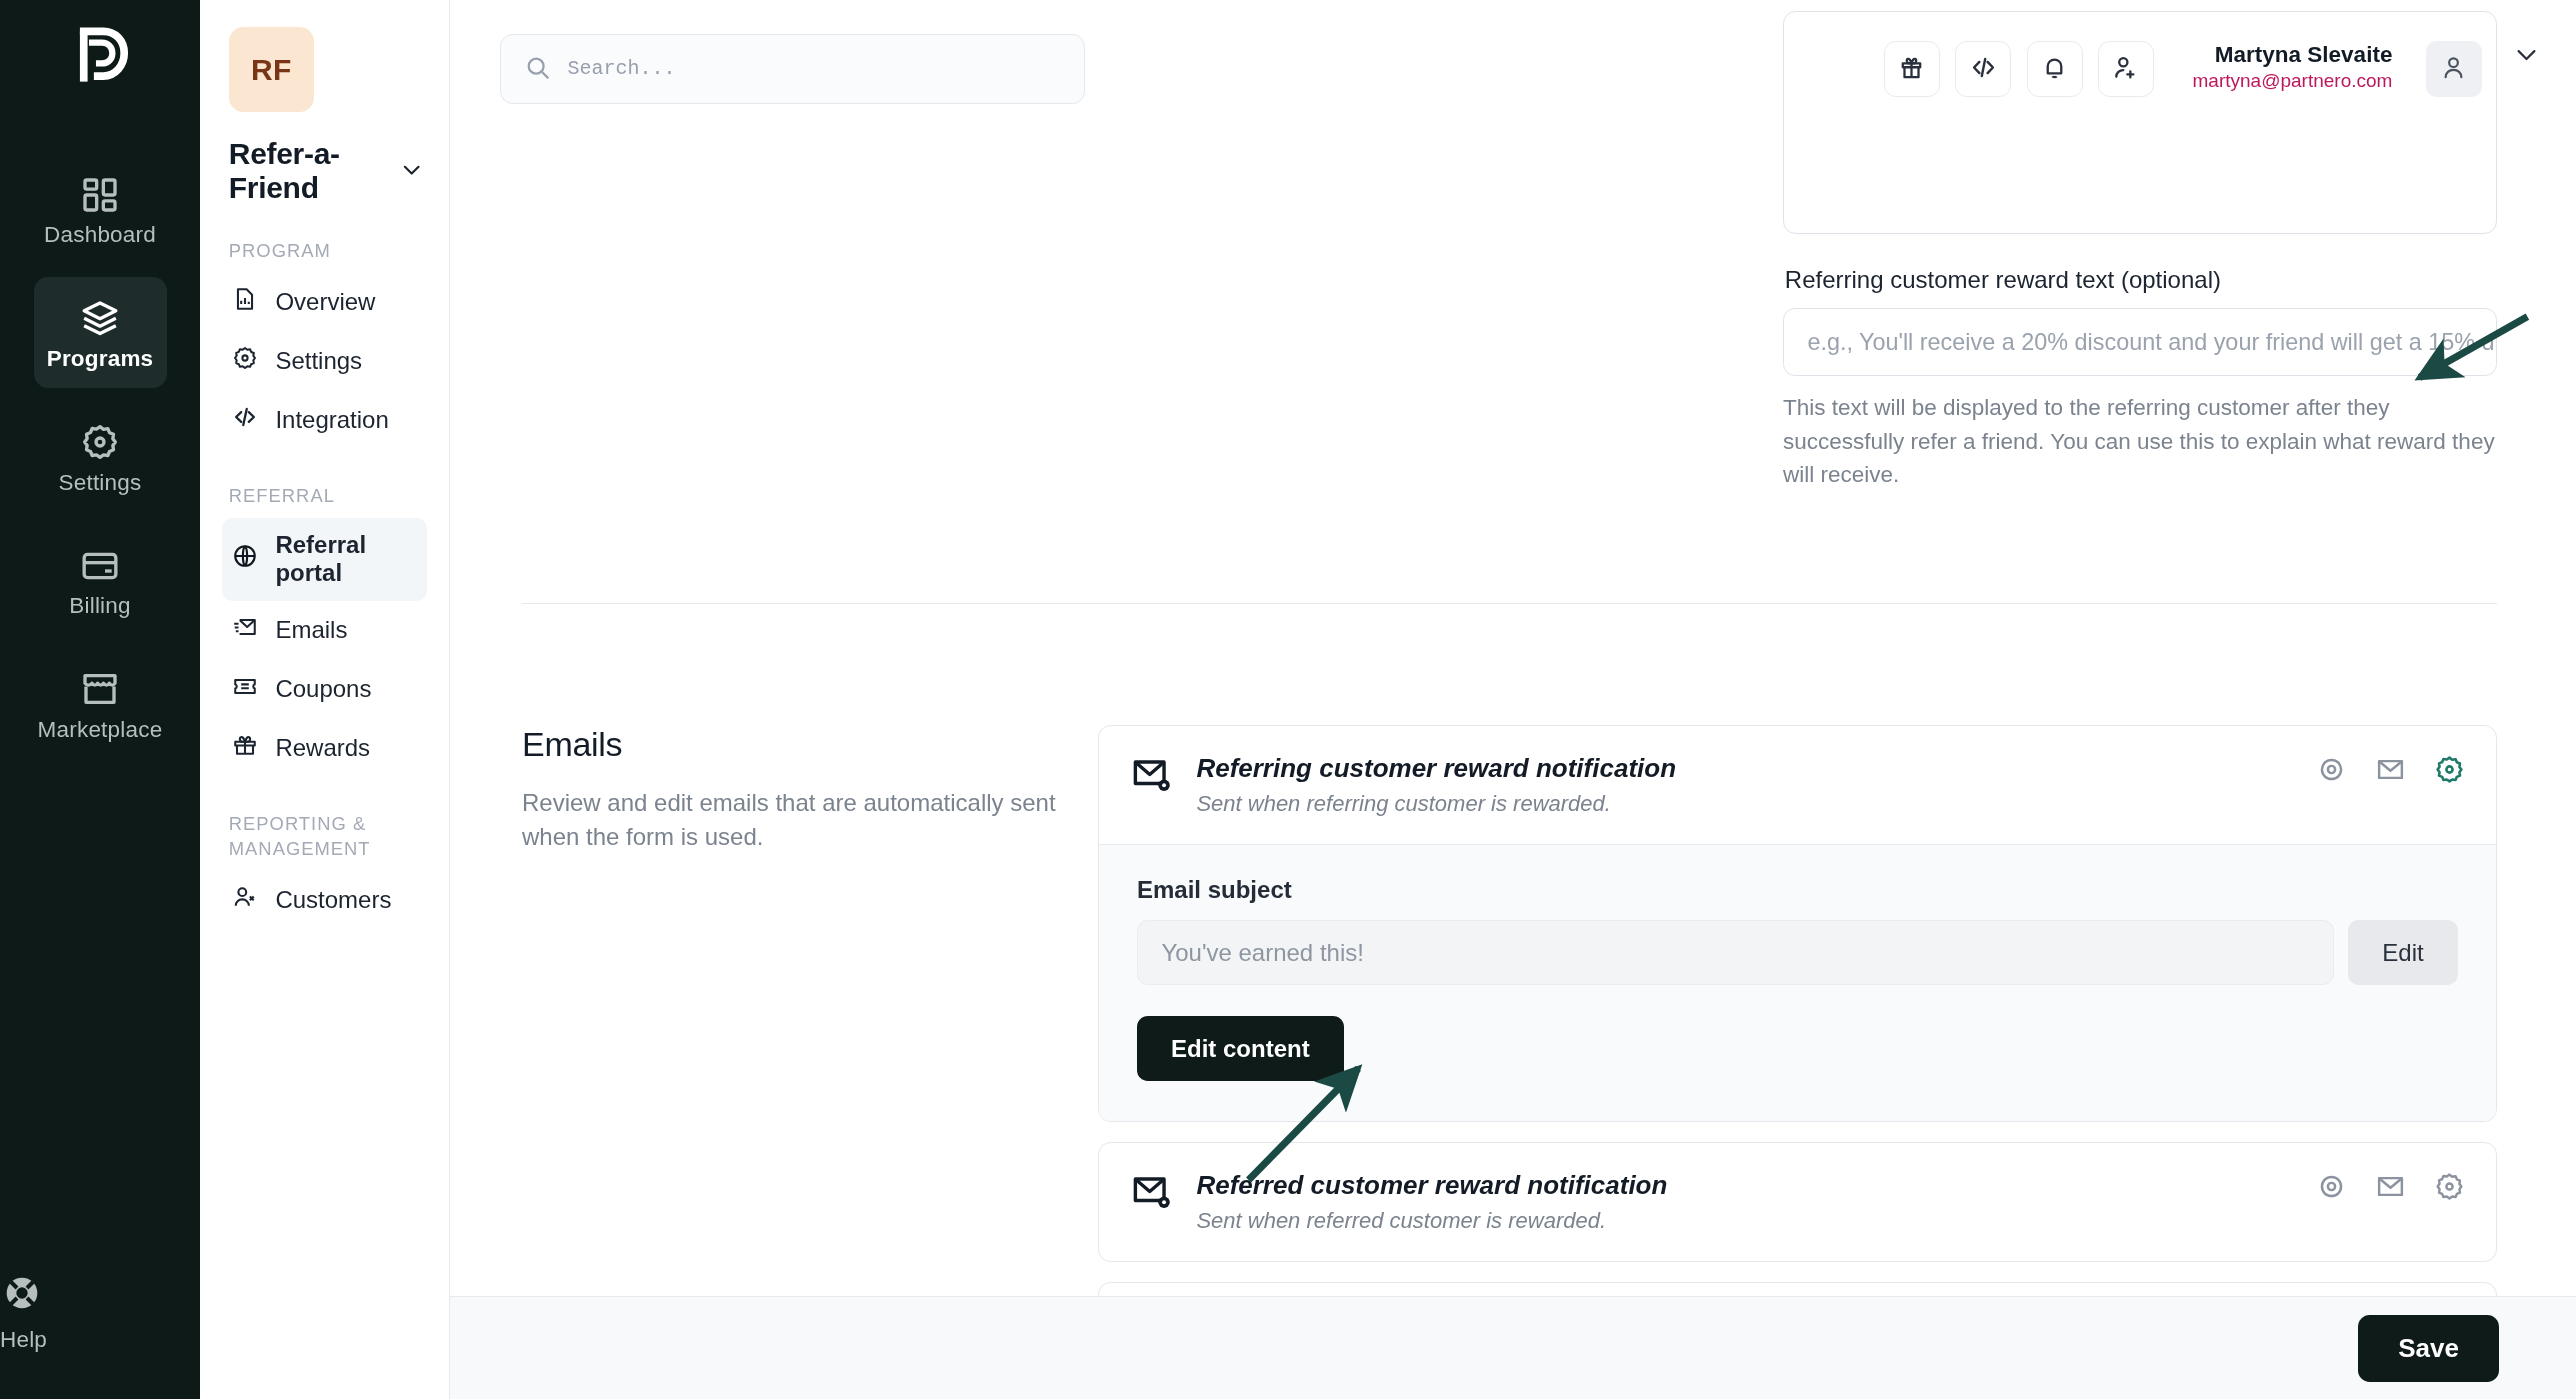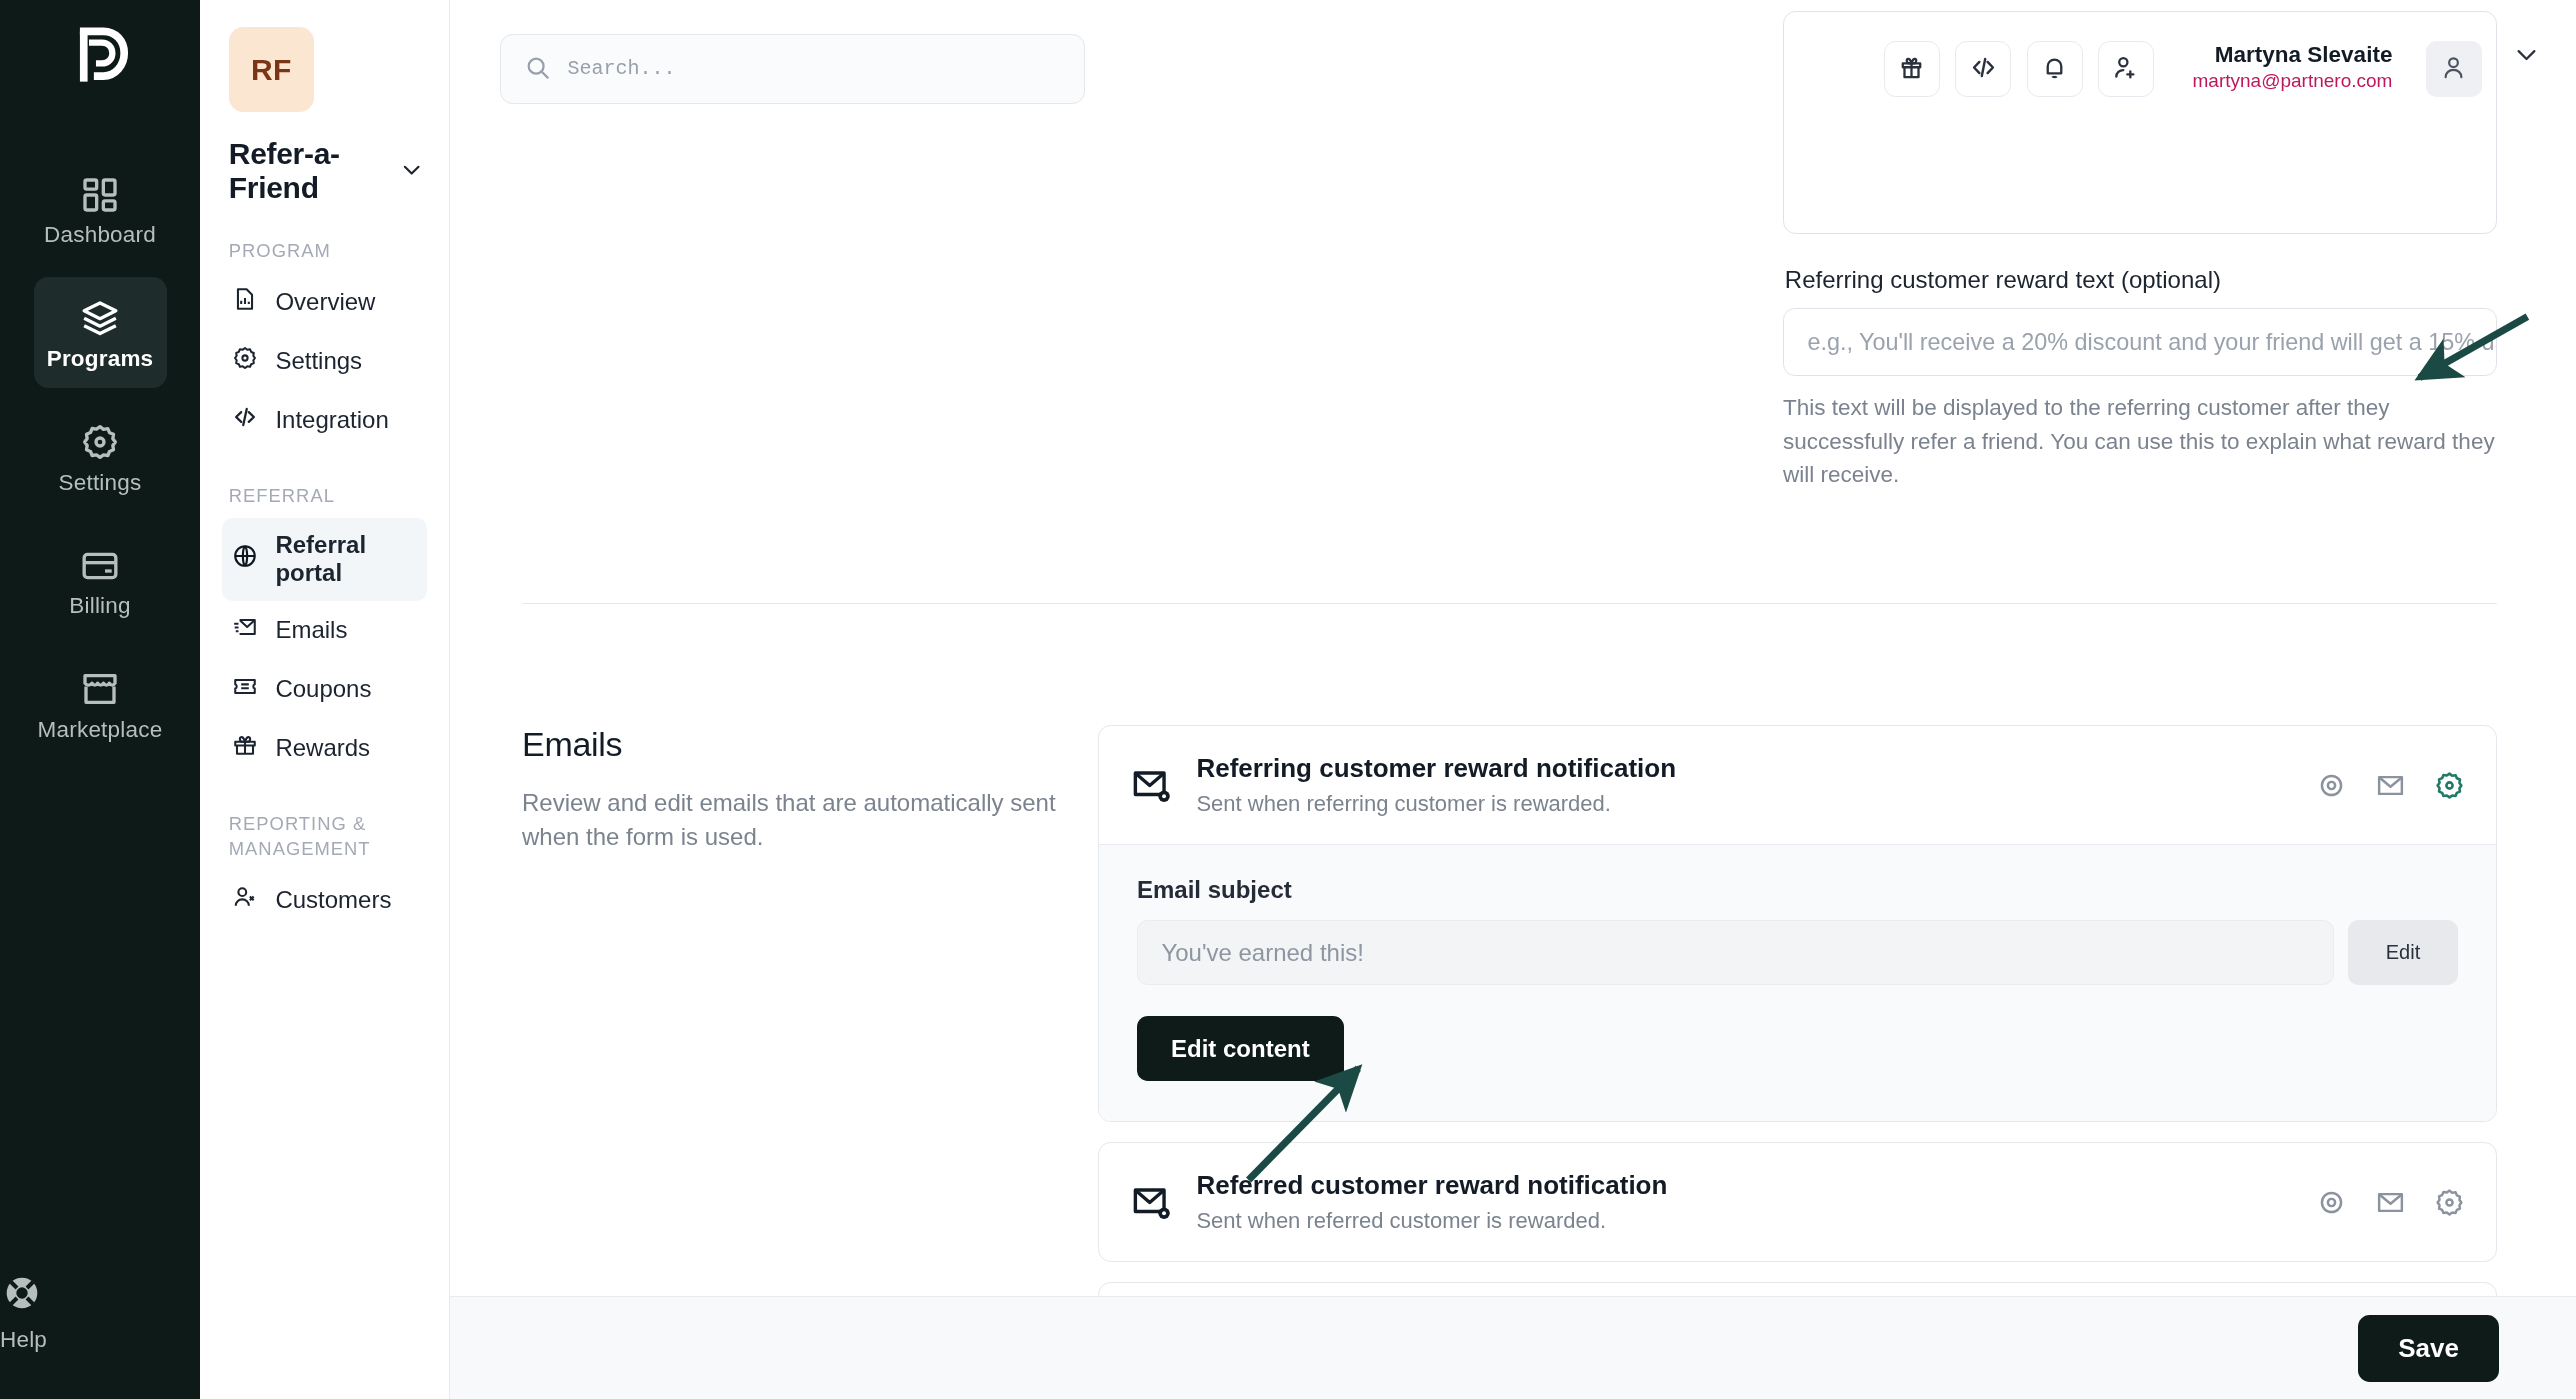--- a/index.html
+++ b/index.html
@@ -102,39 +102,39 @@
 
   .divider { height: 0.9px; background: #e6e8ed; margin: 63px 0 0 0; }
 
   .sect { display: flex; margin-top: 59px; }
   .sect-left { width: 576px; flex: 0 0 576px; padding-right: 36px; }
   .sect-h { font-size: 34px; color: #131c26; letter-spacing: -0.3px; }
   .sect-p { font-size: 24px; color: #7b838f; line-height: 1.45; margin-top: 21.6px; }
   .sect-right { flex: 1 1 auto; }
 
   .card { border: 0.9px solid #e4e7ec; border-radius: 12.6px; background: #fff; margin-bottom: 20px; overflow: hidden; }
-  .card-head { display: flex; align-items: center; padding: 27px 31px; }
+  .card-head { display: flex; align-items: flex-start; padding: 27px 31px; font-style: italic; }
   .card-mail-ico { width: 43px; height: 43px; margin-right: 23.4px; flex: 0 0 43px; }
   .card-title { font-size: 26px; color: #131c26; font-weight: 600; }
   .card-sub { font-size: 22px; color: #7b838f; margin-top: 7.2px; }
   .card-actions { margin-left: auto; display: flex; align-items: center; gap: 27px; }
   .act { width: 32px; height: 32px; cursor: pointer; display:flex; align-items:center; justify-content:center; }
   .act svg { width: 31px; height: 31px; }
 
   .card-body { background: #f8fafb; border-top: 0.9px solid #e7eaef; padding: 31px 38px 40px 38px; }
   .body-label { font-size: 24px; color: #252c38; font-weight: 600; margin-bottom: 16px; }
   .subject-row { display: flex; gap: 14.4px; align-items: stretch; justify-content: space-between; }
   .subject-fld {
     flex: 1 1 auto; height: 65px; border: 0.9px solid #e9ecf0; border-radius: 10.8px; background: #f2f4f6;
     display: flex; align-items: center; padding: 0 23.4px;
   }
   .subject-val { font-size: 24px; color: #8e96a2; }
   .btn-edit {
     width: 110px; border: none; border-radius: 10.8px; background: #e7e9ed;
-    font-size: 20px; color: #2a313c; cursor: pointer;
+    font-size: 24px; color: #2a313c; cursor: pointer;
     font-family: "Liberation Sans", sans-serif;
   }
   .btn-dark {
     margin-top: 31px; height: 65px; padding: 0 34px; border: none; border-radius: 10.8px;
     background: #0e1b19; color: #fff; font-size: 24px; font-weight: 600; cursor: pointer;
     font-family: "Liberation Sans", sans-serif;
   }
 
   
   .footer {

